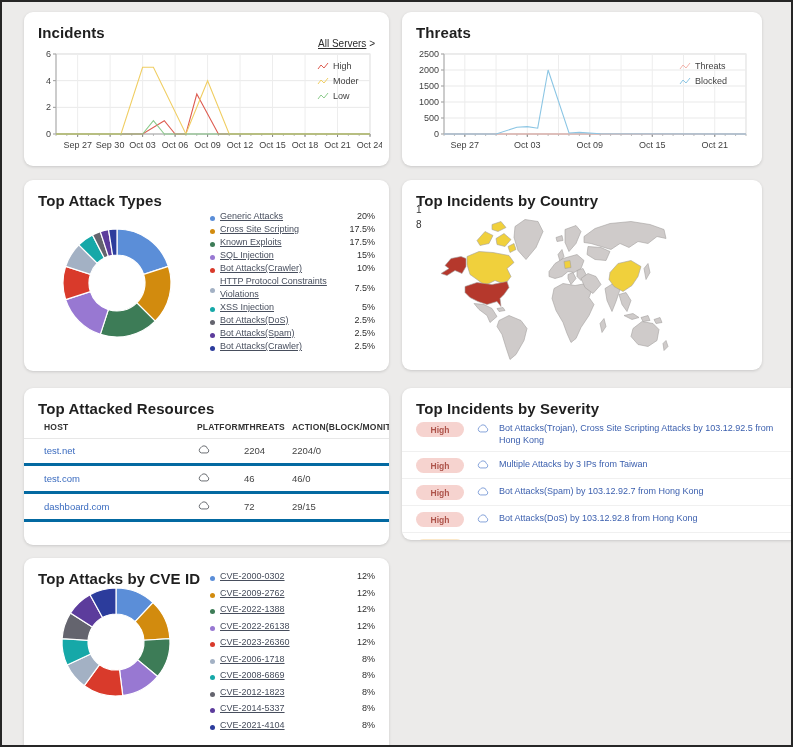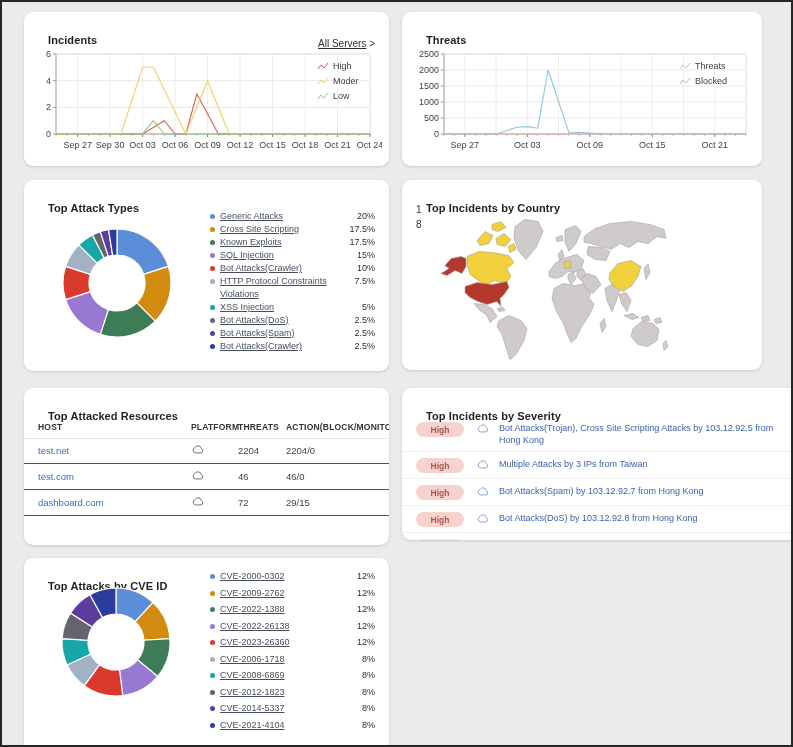--- a/index.html
+++ b/index.html
@@ -3,43 +3,43 @@
 <meta charset="utf-8">
 <style>
   html,body{margin:0;padding:0}
   body{
     position:relative;width:793px;height:747px;box-sizing:border-box;
     background:#ECEBEA;border:2px solid #262626;overflow:hidden;
     font-family:"Liberation Sans",sans-serif;
   }
   .panel{position:absolute;background:#fff;border-radius:9px;
     box-shadow:0 1px 3px rgba(0,0,0,.15);overflow:hidden}
-  .ptitle{position:absolute;left:12px;top:10px;margin:12px;font-size:11px;
+  .ptitle{position:absolute;left:12px;top:10px;margin:2px;font-size:15px;
     font-weight:700;color:#1f1f1f;letter-spacing:.1px}
   .all-servers{position:absolute;right:14px;top:26px;font-size:10px;color:#2d2d2d;
     text-decoration:none;cursor:pointer}
   .all-servers .u{text-decoration:underline}
   svg.chart,svg.donut,svg.map{position:absolute}
   .tk{font-size:9px;fill:#3f3f3f;font-family:"Liberation Sans",sans-serif}
   
   .legend{position:absolute;display:flex;flex-direction:column}
-  .leg-row{display:flex;align-items:flex-start;font-size:9px;line-height:13px}
+  .leg-row{display:flex;align-items:center;font-size:9px;line-height:13px}
   .lg-cve .leg-row{margin-bottom:3.5px}
   .dot{width:5px;height:5px;border-radius:50%;margin:4px 5px 0 0;flex:none}
   .leg-label{color:#474e5d;text-decoration:underline;flex:1 1 auto;cursor:pointer}
   .leg-pct{color:#2e2e2e;margin-left:5px;white-space:nowrap}
   
   .map-legend{position:absolute;left:14px;top:22px;font-size:10px;color:#333;line-height:15px}
   svg.map path{stroke:#A5A19F;stroke-width:.6;stroke-linejoin:round}
   
-  .t-head,.t-row{display:flex;align-items:center;padding-left:14px;white-space:nowrap}
+  .t-head,.t-row{display:flex;align-items:center;padding-left:20px;white-space:nowrap}
   .t-head{position:absolute;left:0;right:0;top:28px;height:22px;border-bottom:1px solid #e7e7e7;
     font-size:8.5px;font-weight:700;color:#333;letter-spacing:.2px}
   .t-body{position:absolute;left:0;right:0;top:50px}
-  .t-row{height:25px;border-bottom:1px solid #0369a1;font-size:9.5px;color:#444}
+  .t-row{height:25px;border-bottom:3px solid #0369a1;font-size:9.5px;color:#444}
   .c-host{width:153px;flex:none}
   .c-plat{width:47px;flex:none}
   .c-thr{width:48px;flex:none}
   .c-act{flex:1 0 auto}
   .host-link{color:#3A6BBF;text-decoration:none;cursor:pointer}
   .cloud{width:14px;height:11px}
   .cloud path{stroke:#5f6368}
   
   .sev-list{position:absolute;left:0;right:0;top:28px}
   .sev-row{display:flex;align-items:flex-start;padding:6px 12px 5px 14px;

